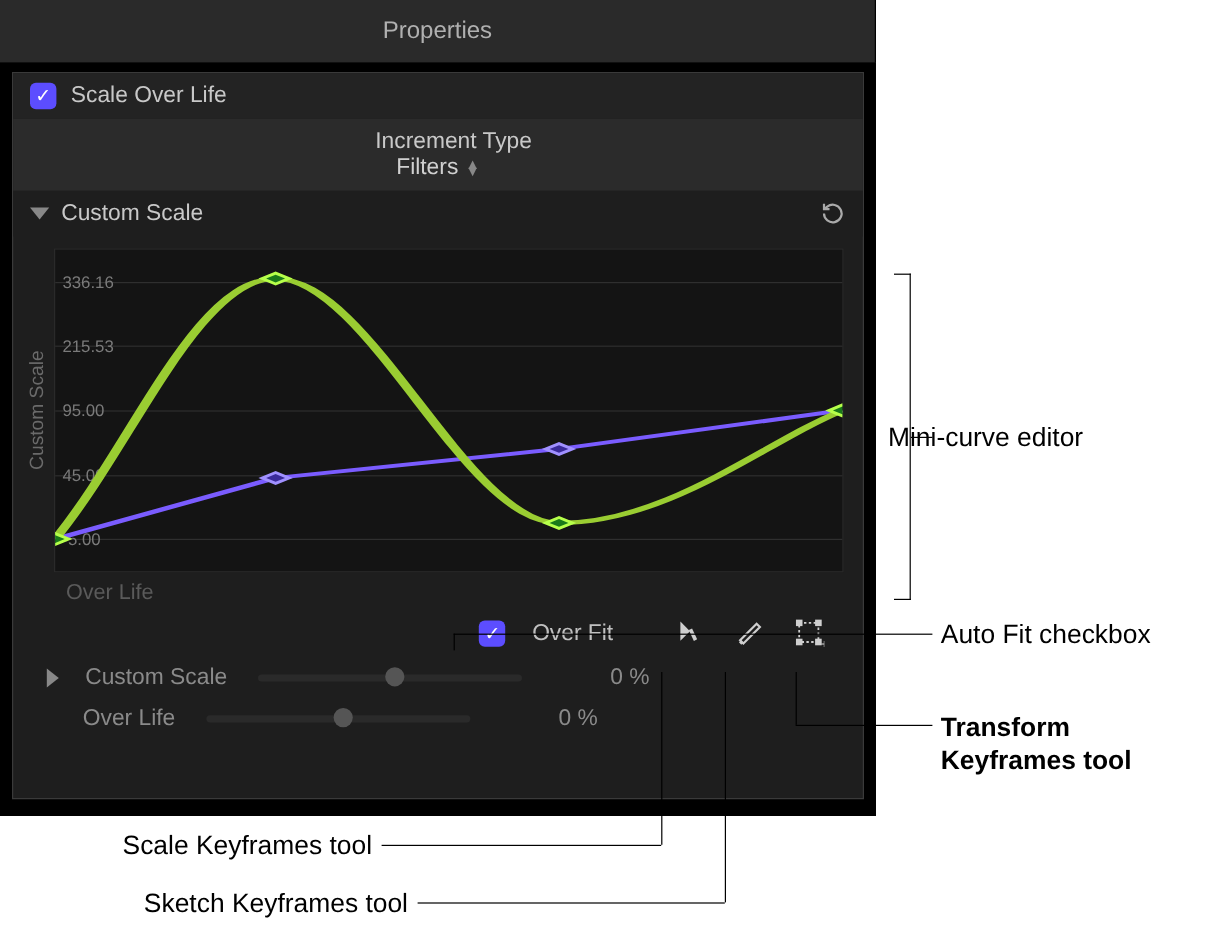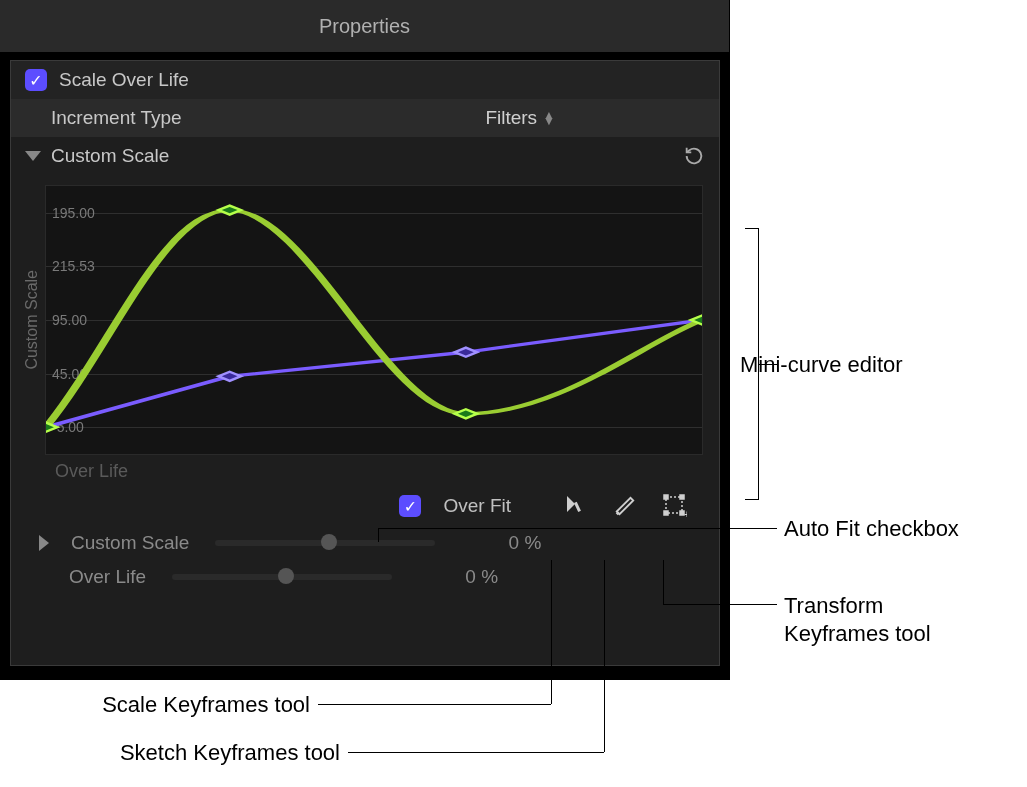--- a/index.html
+++ b/index.html
@@ -53,20 +53,21 @@
     align-items: center;
     padding: 8px 14px;
     color: #c8c8c8;
     font-size: 19px;
   }
   .row.header {
     background: #232323;
   }
   .row.sub {
     background: #2b2b2b;
+    flex-direction: column;
   }
   .row.section {
     background: #1e1e1e;
   }
   .checkbox {
     width: 22px; height: 22px;
     border-radius: 5px;
     background: #5c4dff;
     margin-right: 12px;
     display: inline-flex;
@@ -267,21 +268,21 @@
     </div>
 
     <div class="curve-wrap">
       <div class="ylabel">Custom Scale</div>
       <div class="curve">
         <div class="gridline-h" style="top:10%"></div>
         <div class="gridline-h" style="top:30%"></div>
         <div class="gridline-h" style="top:50%"></div>
         <div class="gridline-h" style="top:70%"></div>
         <div class="gridline-h" style="top:90%"></div>
-        <span class="ytick" style="top:10%">195.00</span>
+        <span class="ytick" style="top:10%">336.16</span>
         <span class="ytick" style="top:30%">215.53</span>
         <span class="ytick" style="top:50%">95.00</span>
         <span class="ytick" style="top:70%">45.00</span>
         <span class="ytick" style="top:90%">-5.00</span>
         <svg class="curves" viewBox="0 0 100 100" preserveAspectRatio="none">
 
           <polyline points="0,90 28,71 64,62 100,50" fill="none" stroke="#7a5cff" stroke-width="1.2"></polyline>
 
           <path d="M0,90 C10,60 18,9 28,9 C40,9 52,85 64,85 C78,85 90,60 100,50" fill="none" stroke="#9acd32" stroke-width="1.3"></path>
         </svg>
@@ -362,21 +363,21 @@
 <div class="lead h" style="left:759px; top:364px; width:18px;"></div>
 <div class="callout-label" style="left:740px; top:352px;">Mini-curve editor</div>
 
 <div class="lead h" style="left:378px; top:528px; width:399px;"></div>
 <div class="lead v" style="left:378px; top:528px; height:14px;"></div>
 <div class="callout-label" style="left:784px; top:516px;">Auto Fit checkbox</div>
 
 <div class="lead h" style="left:663px; top:604px; width:114px;"></div>
 <div class="lead v" style="left:663px; top:560px; height:44px;"></div>
 <div class="callout-label" style="left:784px; top:592px; line-height:1.25;">
-  <span style="display:block; max-width:200px; white-space:normal;">Transform Keyframes tool</span>
+  <span style="display:block; max-width:200px; white-space:normal;font-weight:bold;">Transform Keyframes tool</span>
 </div>
 
 <div class="lead v" style="left:551px; top:560px; height:144px;"></div>
 <div class="lead h" style="left:318px; top:704px; width:233px;"></div>
 <div class="callout-label" style="left:310px; top:692px; transform:translateX(-100%);">Scale Keyframes tool</div>
 
 <div class="lead v" style="left:604px; top:560px; height:192px;"></div>
 <div class="lead h" style="left:348px; top:752px; width:256px;"></div>
 <div class="callout-label" style="left:340px; top:740px; transform:translateX(-100%);">Sketch Keyframes tool</div>
 

